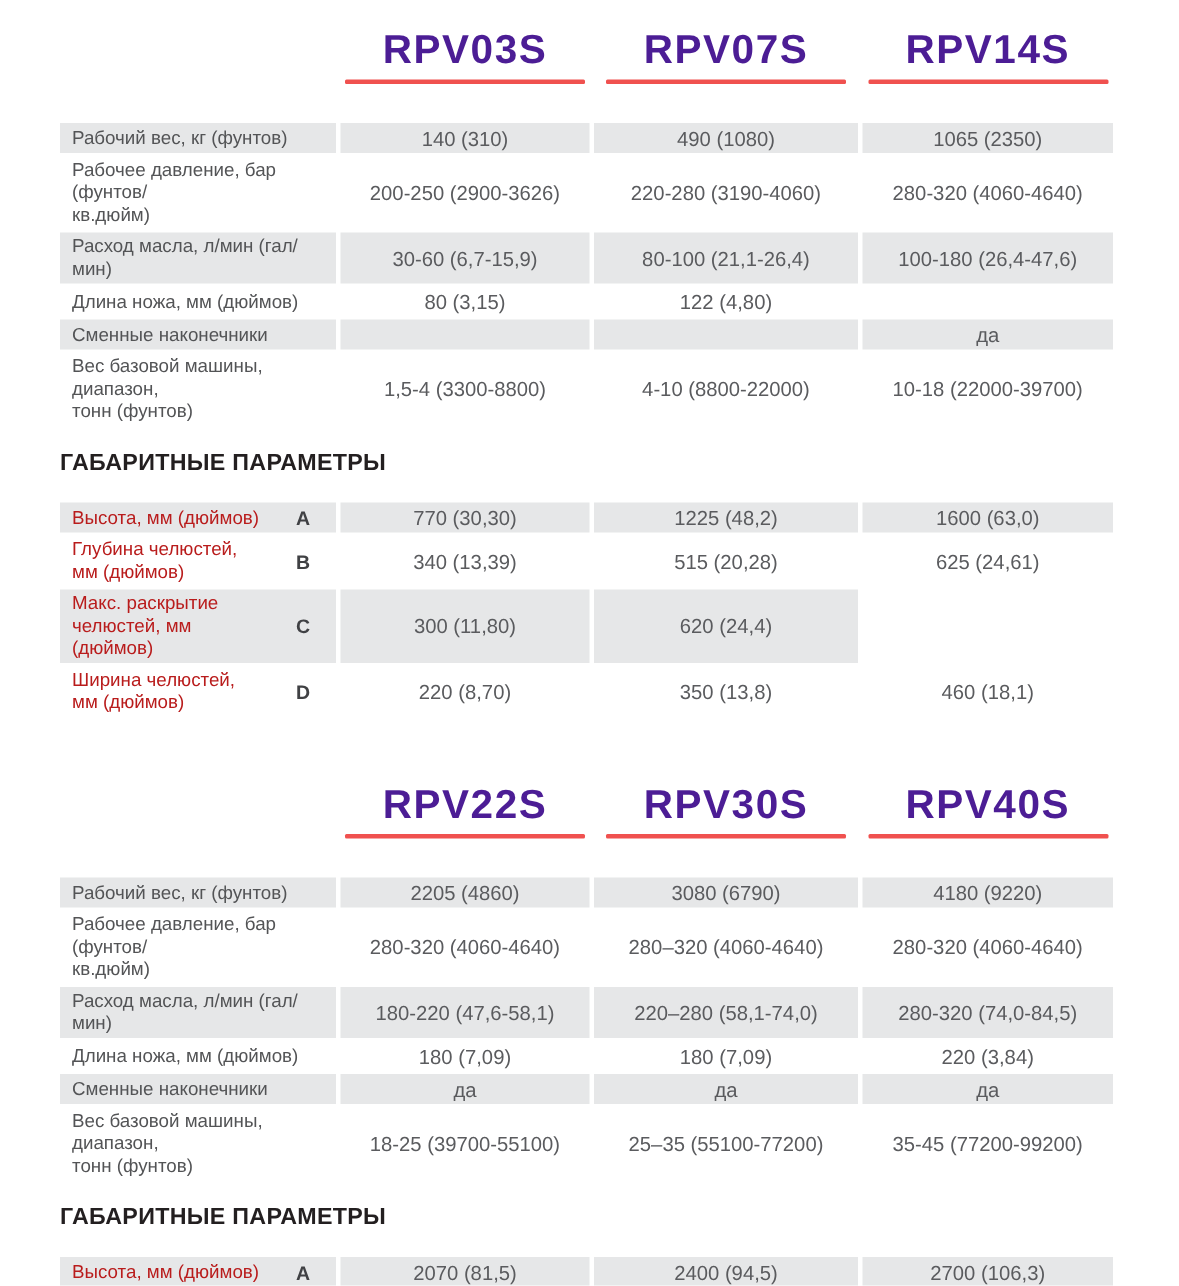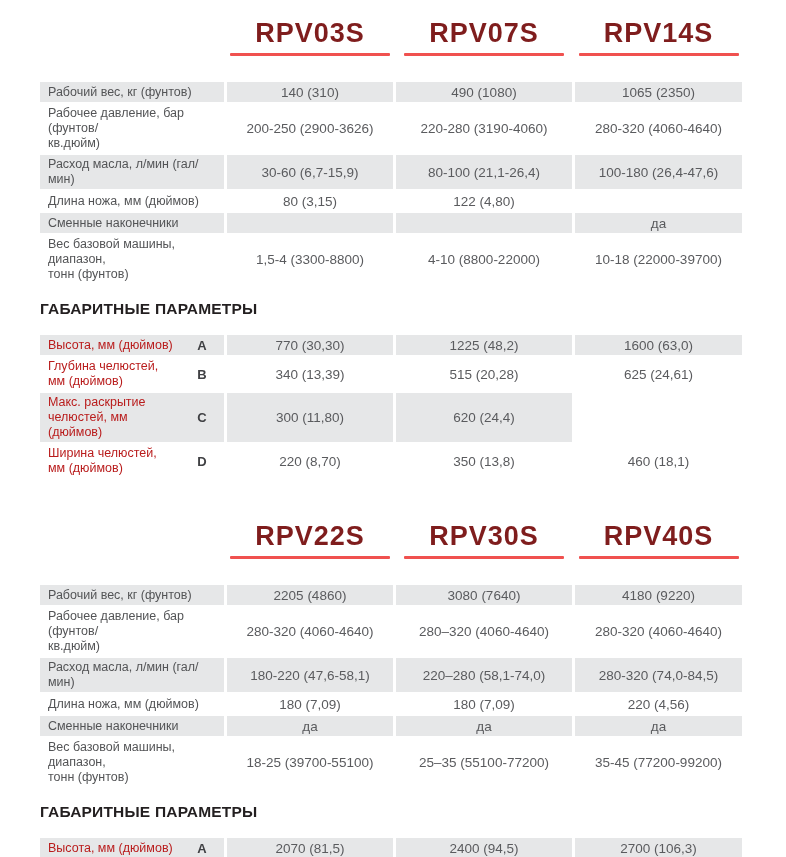--- a/index.html
+++ b/index.html
@@ -14,21 +14,21 @@
 
   .models-row {
     display: grid;
     grid-template-columns: 184px 166px 176px 167px;
     column-gap: 3px;
   }
   .sec1 .models-row { padding-top: 18px; }
   .sec2 .models-row { padding-top: 41px; }
   .model-head { display: flex; flex-direction: column; align-items: center; }
   .model-name {
-    font-size: 27px; font-weight: bold; color: #7f1d1d;
+    font-size: 27px; font-weight: bold; color: #4c1d95;
     letter-spacing: 1px; line-height: 30px; white-space: nowrap;
   }
   .red-line { width: 160px; height: 3px; margin-top: 5px; border-radius: 1px; background: #f0514f; }
 
   .spec-table { margin-top: 26px; }
   .dims-table { margin-top: 17px; }
   .row {
     display: grid;
     grid-template-columns: 184px 166px 176px 167px;
     column-gap: 3px;
@@ -184,41 +184,41 @@
       <div class="model-head">
         <div class="model-name">RPV40S</div>
         <div class="red-line"></div>
       </div>
     </div>
 
     <div class="spec-table">
       <div class="row gray r-single">
         <div class="cell label">Рабочий вес, кг (фунтов)</div>
         <div class="cell val">2205 (4860)</div>
-        <div class="cell val">3080 (7640)</div>
+        <div class="cell val">3080 (6790)</div>
         <div class="cell val">4180 (9220)</div>
       </div>
       <div class="row r-double">
         <div class="cell label">Рабочее давление, бар (фунтов/
 кв.дюйм)</div>
         <div class="cell val">280-320 (4060-4640)</div>
         <div class="cell val">280–320 (4060-4640)</div>
         <div class="cell val">280-320 (4060-4640)</div>
       </div>
       <div class="row gray r-single">
         <div class="cell label">Расход масла, л/мин (гал/мин)</div>
         <div class="cell val">180-220 (47,6-58,1)</div>
         <div class="cell val">220–280 (58,1-74,0)</div>
         <div class="cell val">280-320 (74,0-84,5)</div>
       </div>
       <div class="row r-single">
         <div class="cell label">Длина ножа, мм (дюймов)</div>
         <div class="cell val">180 (7,09)</div>
         <div class="cell val">180 (7,09)</div>
-        <div class="cell val">220 (4,56)</div>
+        <div class="cell val">220 (3,84)</div>
       </div>
       <div class="row gray r-single">
         <div class="cell label">Сменные наконечники</div>
         <div class="cell val">да</div>
         <div class="cell val">да</div>
         <div class="cell val">да</div>
       </div>
       <div class="row r-double">
         <div class="cell label">Вес базовой машины, диапазон,
 тонн (фунтов)</div>

